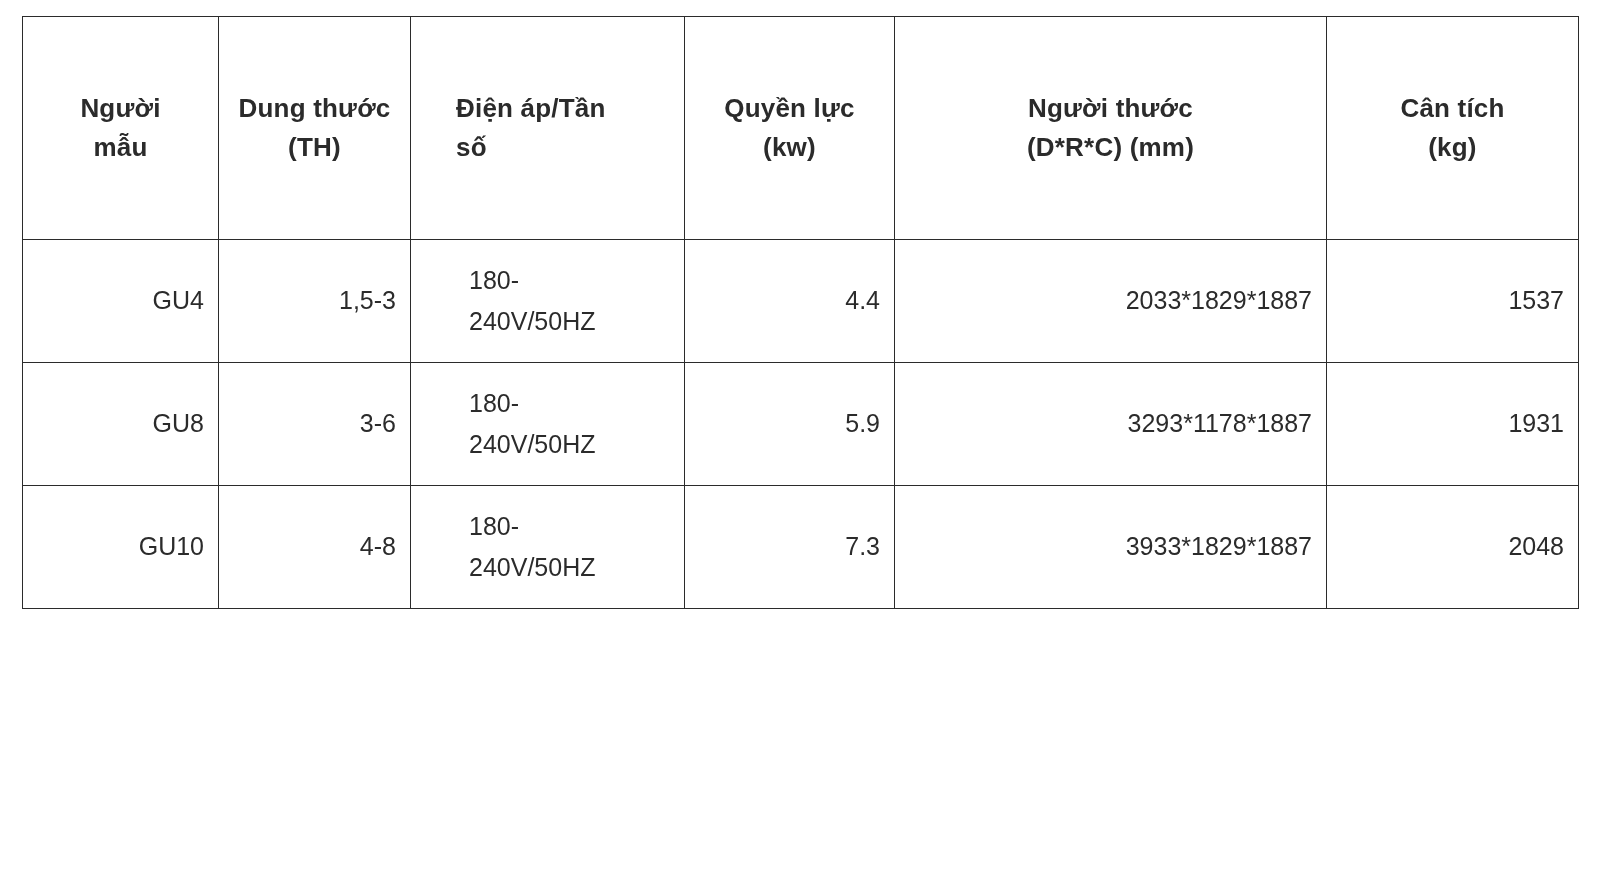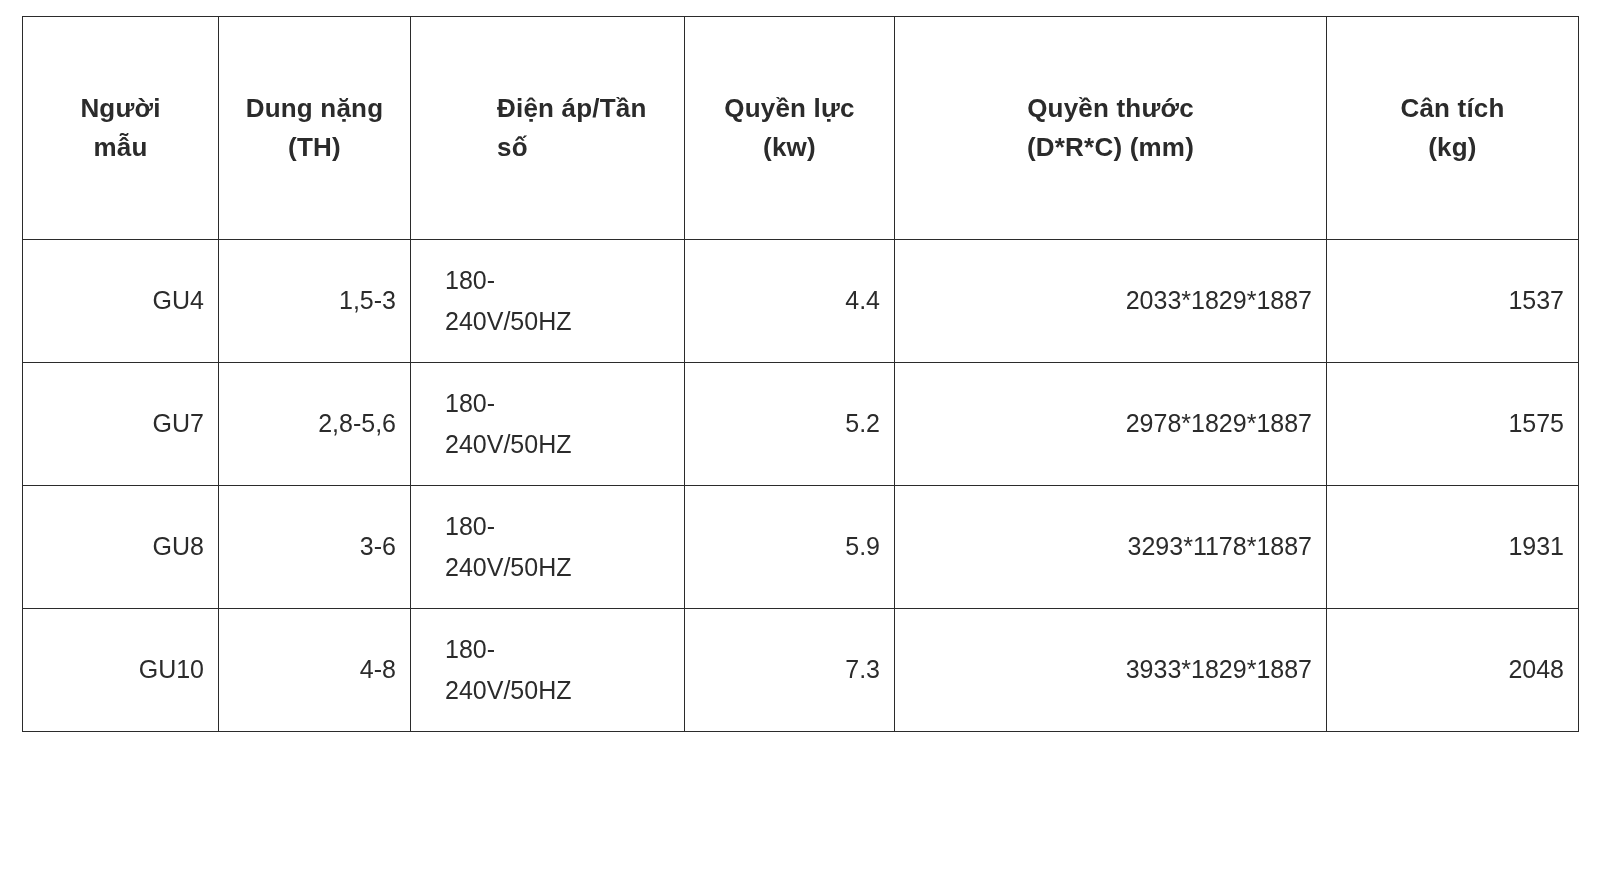--- a/index.html
+++ b/index.html
@@ -56,28 +56,28 @@
   col.c-model    { width: 196px; }
   col.c-capacity { width: 192px; }
   col.c-voltage  { width: 274px; }
   col.c-power    { width: 210px; }
   col.c-size     { width: 432px; }
   col.c-weight   { width: 252px; }
 
   
   table.spec-table td.voltage {
     text-align: left;
-    padding-left: 34px;
+    padding-left: 58px;
     line-height: 1.65;
   }
   table.spec-table td.voltage .v-line { display: block; }
   
   table.spec-table thead th.voltage-hdr {
     text-align: left;
-    padding-left: 86px;
+    padding-left: 45px;
   }
 </style>
 </head>
 <body>
 
 <div class="sheet">
 
   <table class="spec-table">
     <colgroup>
       <col class="c-model">
@@ -87,63 +87,52 @@
       <col class="c-size">
       <col class="c-weight">
     </colgroup>
     <thead>
       <tr>
         <th>
           <span class="hdr-line">Người</span>
           <span class="hdr-line">mẫu</span>
         </th>
         <th>
-          <span class="hdr-line">Dung nặng</span>
+          <span class="hdr-line">Dung thước</span>
           <span class="hdr-line">(TH)</span>
         </th>
         <th class="voltage-hdr">
           <span class="hdr-line">Điện áp/Tần</span>
           <span class="hdr-line">số</span>
         </th>
         <th>
           <span class="hdr-line">Quyền lực</span>
           <span class="hdr-line">(kw)</span>
         </th>
         <th>
-          <span class="hdr-line">Quyền thước</span>
+          <span class="hdr-line">Người thước</span>
           <span class="hdr-line">(D*R*C) (mm)</span>
         </th>
         <th>
           <span class="hdr-line">Cân tích</span>
           <span class="hdr-line">(kg)</span>
         </th>
       </tr>
     </thead>
     <tbody>
       <tr>
         <td>GU4</td>
         <td>1,5-3</td>
         <td class="voltage">
           <span class="v-line">180-</span>
           <span class="v-line">240V/50HZ</span>
         </td>
         <td>4.4</td>
         <td>2033*1829*1887</td>
         <td>1537</td>
-      </tr>
-      <tr>
-        <td>GU7</td>
-        <td>2,8-5,6</td>
-        <td class="voltage">
-          <span class="v-line">180-</span>
-          <span class="v-line">240V/50HZ</span>
-        </td>
-        <td>5.2</td>
-        <td>2978*1829*1887</td>
-        <td>1575</td>
       </tr>
       <tr>
         <td>GU8</td>
         <td>3-6</td>
         <td class="voltage">
           <span class="v-line">180-</span>
           <span class="v-line">240V/50HZ</span>
         </td>
         <td>5.9</td>
         <td>3293*1178*1887</td>

